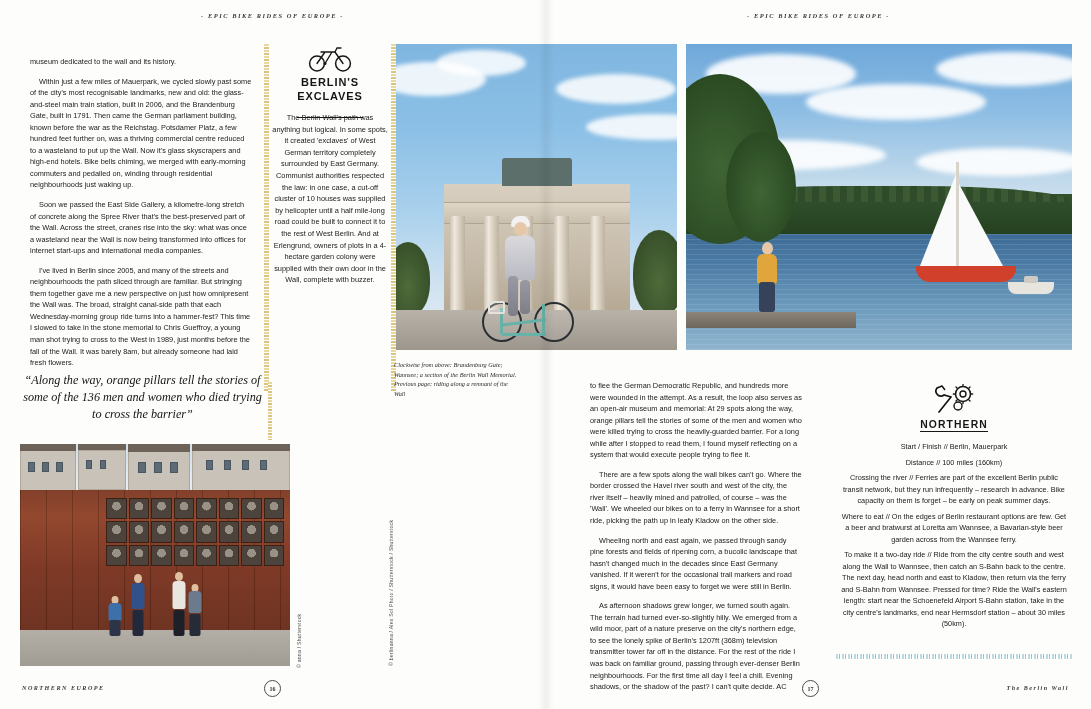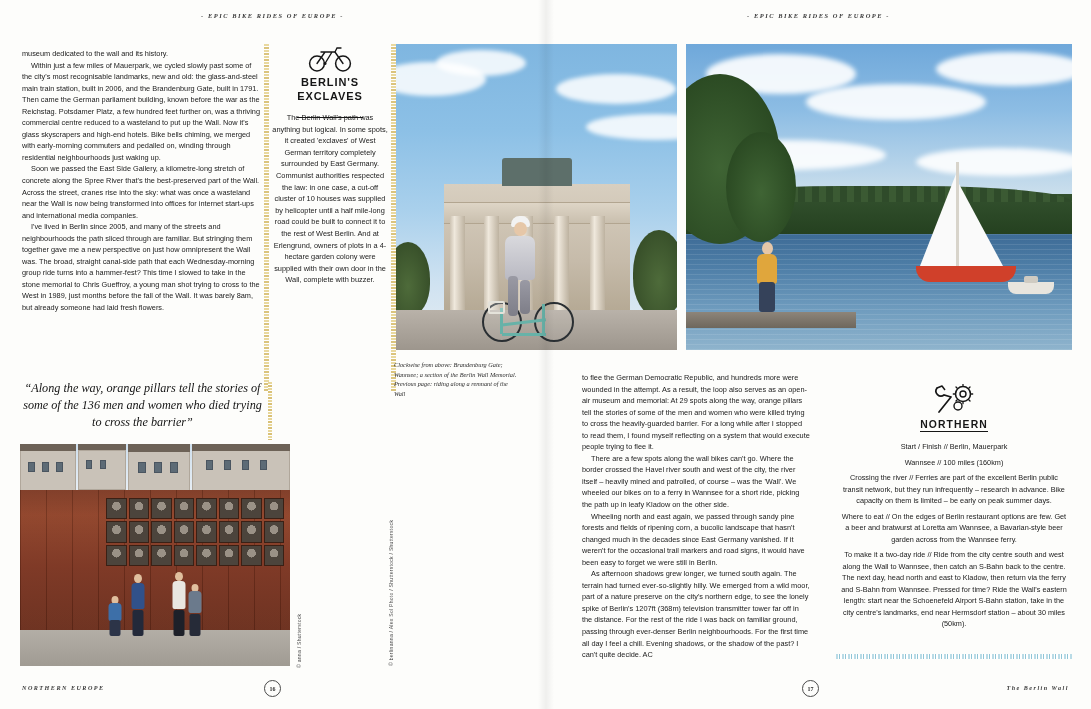--- a/index.html
+++ b/index.html
@@ -30,21 +30,21 @@
   
   .col {
     position: absolute;
     font-family: "Liberation Sans", sans-serif;
     font-size: 7.35px;
     line-height: 11.55px;
     color: #1a1a1a;
     text-align: left;
     -webkit-font-smoothing: antialiased;
   }
-  .col p { margin: 0; }
+  .col p { margin: 8px; }
   .col p.indent { text-indent: 9px; }
 
   
   #left-col { left: 22px; top: 48px; width: 238px; }
 
   
   .sidebar-box {
     position: absolute; left: 272px; top: 44px; width: 116px; height: 348px;
   }
   .sidebar-rule {
@@ -66,21 +66,21 @@
     color: #161616;
   }
   .sidebar-title .underlined { border-bottom: 1.1px solid #161616; padding-bottom: 15px; }
   .sidebar-body {
     margin-top: 9px; text-align: center; font-size: 7.4px; line-height: 11.6px;
     color: #1a1a1a;
   }
 
   
   .pullquote {
-    position: absolute; left: 20px; top: 380px; width: 245px;
+    position: absolute; left: 20px; top: 372px; width: 245px;
     font-family: "Liberation Serif", serif;
     font-style: italic; font-size: 12.2px; line-height: 17.2px;
     text-align: center; color: #141414;
   }
   .pullquote-rule {
     position: absolute; top: 382px; width: 4px; height: 58px;
     background: repeating-linear-gradient(
       to bottom, #e8d79a 0px, #e8d79a 2px, #ffffff 2px, #ffffff 3.4px,
       #d9c177 3.4px, #d9c177 4.6px, #ffffff 4.6px, #ffffff 6px);
   }
@@ -591,22 +591,22 @@
       <path d="M32 1.5 v-1.2 M32 18.5 v1.2 M23.5 10 h-1.2 M40.5 10 h1.2
                M26 4 l-1 -1 M38 16 l1 1 M38 4 l1 -1 M26 16 l-1 1" stroke="#161616" stroke-width="1.3" stroke-linecap="round"></path>
     </svg>
 
     <div class="toolkit-title">
       <span>NORTHERN</span>
     </div>
 
     <div class="toolkit-body">
       <p>Start / Finish // Berlin, Mauerpark</p>
-      <p>Wannsee // 100 miles (160km)</p>
-      <p>Crossing the river // Ferries are part of the excellent Berlin public transit network, but they run infrequently – research in advance. Bike capacity on them is limited – be early on peak summer days.</p>
+      <p>Distance // 100 miles (160km)</p>
+      <p>Crossing the river // Ferries are part of the excellent Berlin public transit network, but they run infrequently – research in advance. Bike capacity on them is forget – be early on peak summer days.</p>
       <p>Where to eat // On the edges of Berlin restaurant options are few. Get a beer and bratwurst at Loretta am Wannsee, a Bavarian-style beer garden across from the Wannsee ferry.</p>
       <p>To make it a two-day ride // Ride from the city centre south and west along the Wall to Wannsee, then catch an S-Bahn back to the centre. The next day, head north and east to Kladow, then return via the ferry and S-Bahn from Wannsee. Pressed for time? Ride the Wall's eastern length: start near the Schoenefeld Airport S-Bahn station, take in the city centre's landmarks, end near Hermsdorf station – about 30 miles (50km).</p>
     </div>
   </div>
   <div class="toolkit-rule" id="toolkit-rule-bottom"></div>
 
   <div class="folio" id="folio-right">17</div>
 
   <div class="gutter-shadow"></div>
 </div>

